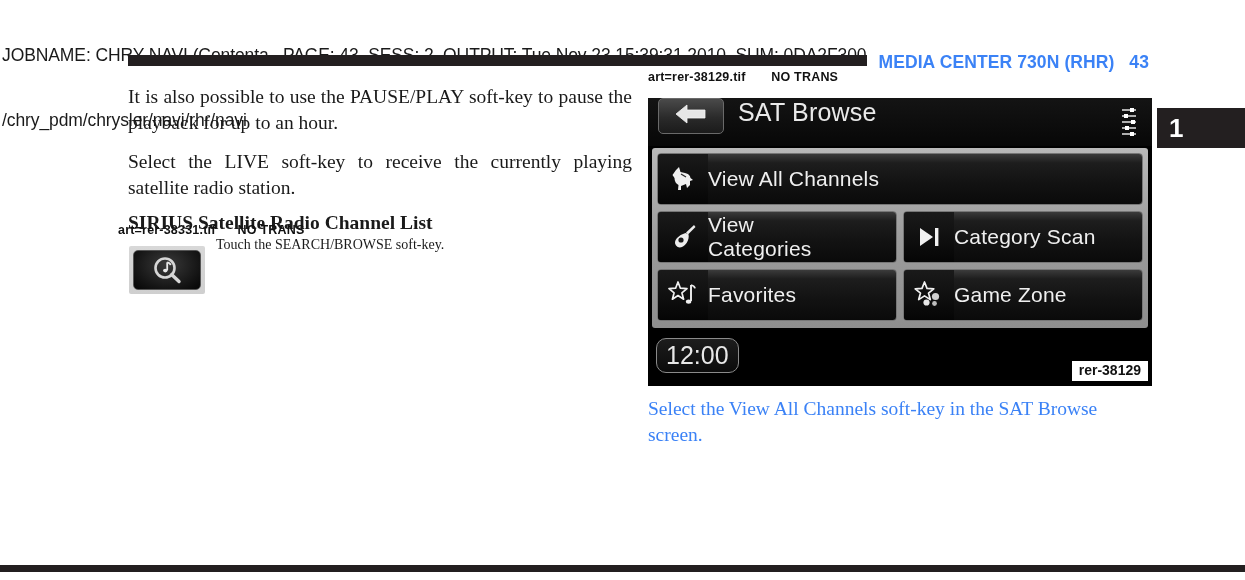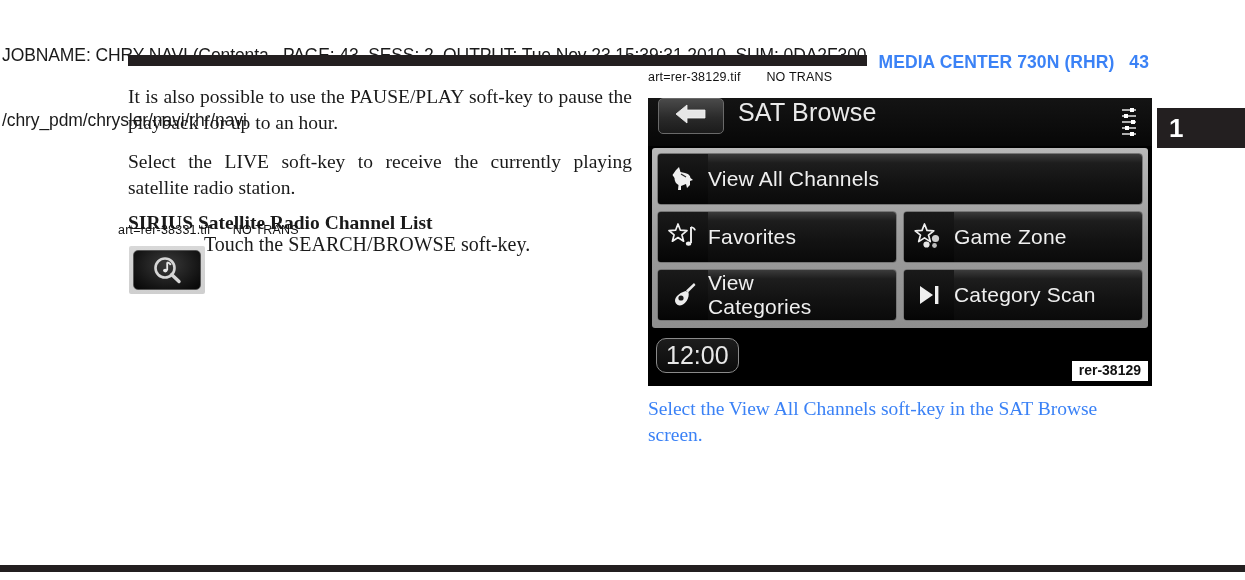--- a/index.html
+++ b/index.html
@@ -91,21 +91,21 @@
     margin: 0;
     position: absolute;
     left: 0; top: 126px;
     white-space: nowrap;
   }
 
   
   .arttag {
     position: absolute;
     font-family: "Liberation Sans", sans-serif;
-    font-weight: normal;
+    font-weight: bold;
     font-size: 12.5px;
     line-height: 14px;
     color: #111;
     white-space: pre;
     letter-spacing: 0.2px;
   }
 
   
   .art-searchkey {
     position: absolute;
@@ -119,22 +119,22 @@
     width: 100%; height: 100%;
     border-radius: 5px;
     background: radial-gradient(ellipse at 50% 35%, #3a3a3a 0%, #141414 70%, #050505 100%);
     border: 1px solid #555;
     display: flex; align-items: center; justify-content: center;
   }
   .magglyph { width: 34px; height: 30px; display:block; }
 
   .inline-touch {
     position: absolute;
-    left: 204px; top: 232px;
-    font-size: 20px;
+    left: 216px; top: 232px;
+    font-size: 14px;
     line-height: 25.5px;
     white-space: nowrap;
   }
 
   
   .col-right {
     position: absolute;
     left: 648px; top: 84px;
     width: 504px;
   }
@@ -329,20 +329,42 @@
               <path d="M13 10 L18 13" stroke="#2a2a2a" stroke-width="1.2"></path>
             </svg>
           </div>
           <div class="sk-label">View All Channels</div>
         </div>
       </div>
 
       <div class="hu-row">
         <div class="softkey">
           <div class="sk-icon">
+            <svg width="30" height="30" viewBox="0 0 30 30" xmlns="http://www.w3.org/2000/svg">
+              <path d="M26 3 L27.5 5 L20 12.5 L18 10.5 Z" fill="#ececec"></path>
+              <path d="M17.5 11 q-5.5 1.5 -8.5 5 q-3.5 4 -1 7.5 q2.6 3.6 7 1 q4.2 -2.5 5.5 -8 q0.6 -2.6 -0.2 -4.4 Z" fill="#ececec"></path>
+              <circle cx="13" cy="18" r="2.6" fill="#1a1a1a"></circle>
+            </svg>
+          </div>
+          <div class="sk-label">View Categories</div>
+        </div>
+        <div class="softkey">
+          <div class="sk-icon">
+            <svg width="26" height="22" viewBox="0 0 26 22" xmlns="http://www.w3.org/2000/svg">
+              <path d="M4 2 L17 11 L4 20 Z" fill="#f0f0f0"></path>
+              <rect x="19" y="2" width="3.4" height="18" fill="#f0f0f0"></rect>
+            </svg>
+          </div>
+          <div class="sk-label">Category Scan</div>
+        </div>
+      </div>
+
+      <div class="hu-row">
+        <div class="softkey">
+          <div class="sk-icon">
             <svg width="32" height="30" viewBox="0 0 32 30" xmlns="http://www.w3.org/2000/svg">
               <path d="M11 2 L13.4 8.2 L20 8.6 L14.9 12.8 L16.6 19.2 L11 15.5 L5.4 19.2 L7.1 12.8 L2 8.6 L8.6 8.2 Z" fill="none" stroke="#f0f0f0" stroke-width="1.7" stroke-linejoin="round"></path>
               <path d="M24 5 L24 21" stroke="#f0f0f0" stroke-width="1.9" fill="none"></path>
               <ellipse cx="21.6" cy="21.6" rx="2.7" ry="2.2" fill="#f0f0f0"></ellipse>
               <path d="M24 5 q3.6 0.9 4 3.4" stroke="#f0f0f0" stroke-width="1.8" fill="none"></path>
             </svg>
           </div>
           <div class="sk-label">Favorites</div>
         </div>
         <div class="softkey">
@@ -350,42 +372,20 @@
             <svg width="32" height="30" viewBox="0 0 32 30" xmlns="http://www.w3.org/2000/svg">
               <path d="M11.5 2 L14 8.4 L20.8 8.8 L15.5 13.1 L17.3 19.6 L11.5 15.9 L5.7 19.6 L7.5 13.1 L2.2 8.8 L9 8.4 Z" fill="none" stroke="#f0f0f0" stroke-width="1.7" stroke-linejoin="round"></path>
               <circle cx="22.5" cy="16.5" r="3.6" fill="#cfcfcf"></circle>
               <circle cx="13.5" cy="22.5" r="3.1" fill="#e6e6e6"></circle>
               <circle cx="21.5" cy="23.5" r="2.4" fill="#bdbdbd"></circle>
             </svg>
           </div>
           <div class="sk-label">Game Zone</div>
         </div>
       </div>
-
-      <div class="hu-row">
-        <div class="softkey">
-          <div class="sk-icon">
-            <svg width="30" height="30" viewBox="0 0 30 30" xmlns="http://www.w3.org/2000/svg">
-              <path d="M26 3 L27.5 5 L20 12.5 L18 10.5 Z" fill="#ececec"></path>
-              <path d="M17.5 11 q-5.5 1.5 -8.5 5 q-3.5 4 -1 7.5 q2.6 3.6 7 1 q4.2 -2.5 5.5 -8 q0.6 -2.6 -0.2 -4.4 Z" fill="#ececec"></path>
-              <circle cx="13" cy="18" r="2.6" fill="#1a1a1a"></circle>
-            </svg>
-          </div>
-          <div class="sk-label">View Categories</div>
-        </div>
-        <div class="softkey">
-          <div class="sk-icon">
-            <svg width="26" height="22" viewBox="0 0 26 22" xmlns="http://www.w3.org/2000/svg">
-              <path d="M4 2 L17 11 L4 20 Z" fill="#f0f0f0"></path>
-              <rect x="19" y="2" width="3.4" height="18" fill="#f0f0f0"></rect>
-            </svg>
-          </div>
-          <div class="sk-label">Category Scan</div>
-        </div>
-      </div>
     </div>
 
     <div class="hu-status">
       <div class="hu-clock">12:00</div>
       <div class="art-caption">rer-38129</div>
     </div>
 
   </div>
 
   <div class="cap-under">Select the View All Channels soft-key in the SAT Browse screen.</div>

